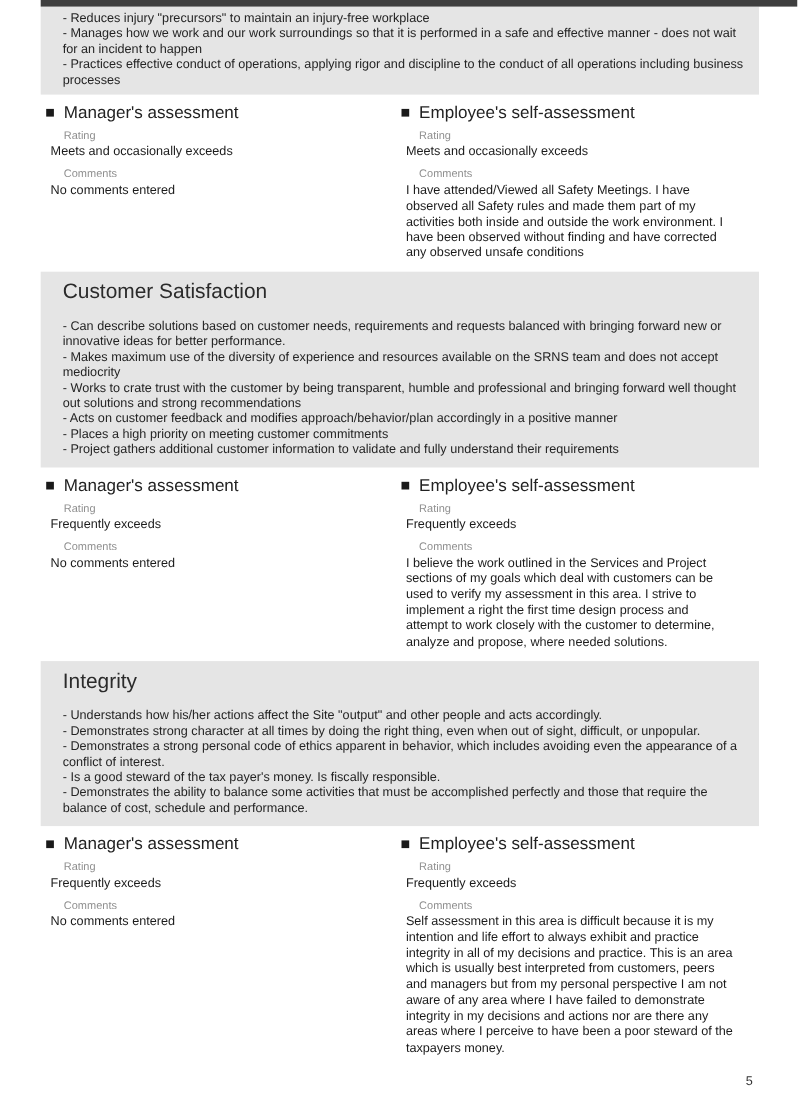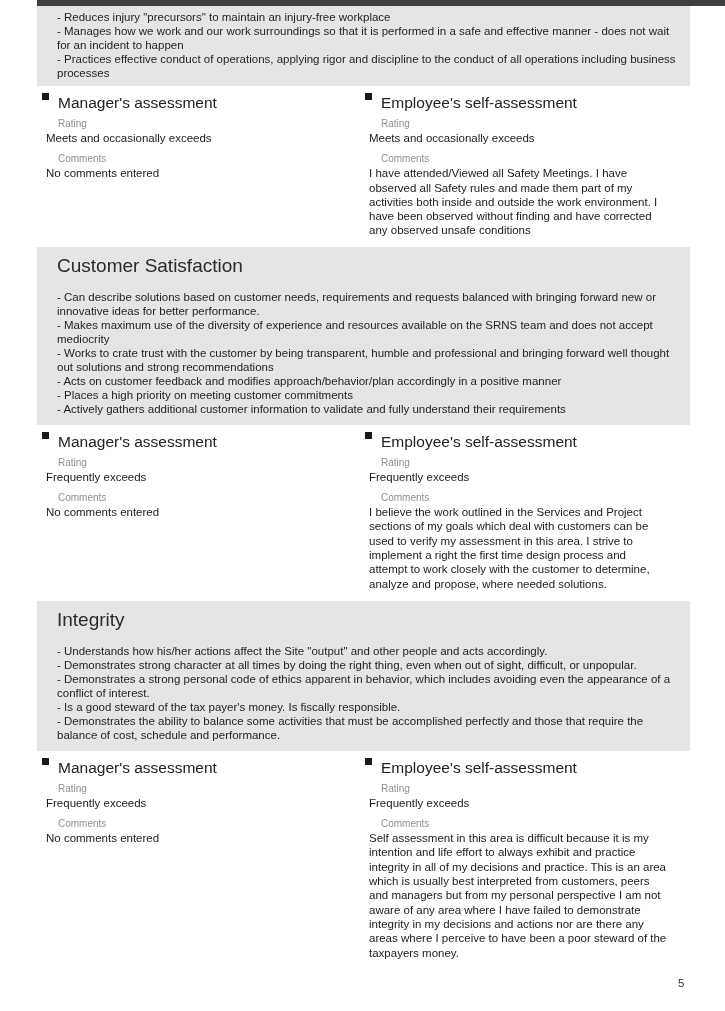--- a/index.html
+++ b/index.html
@@ -25,21 +25,21 @@
   .criteria-box.titled { padding:5px 14px 9px 20px; }
   .box-title {
     font-size:19px; font-weight:normal; line-height:19px;
     color:#2b2b2b; margin:0 0 15px 0; padding-top:4px;
   }
   .bullet-line { }
   .assess-row { display:flex; margin:7px 0 0 42px; }
   .assess-col { width:309px; }
   .assess-col.right { width:316px; margin-left:14px; }
   .assess-heading {
-    display:flex; 
+    display:flex; align-items:center;
     font-size:15.5px; line-height:19px; color:#222222;
   }
   .sq { width:7px; height:7px; background:#1a1a1a; margin-right:9px; flex:none; }
   .field-label {
     font-size:10px; line-height:13px; color:#8f8f8f;
     margin:7px 0 1px 16px;
   }
   .assess-heading + .field-label { margin-top:5px; }
   .field-value {
     font-size:11.5px; line-height:14.3px; color:#1b1b1b;
@@ -92,21 +92,21 @@
   <div class="spacer-9"></div>
 
   <section class="criteria-box titled">
     <h2 class="box-title">Customer Satisfaction</h2>
     <div>
         <div class="bullet-line">- Can describe solutions based on customer needs, requirements and requests balanced with bringing forward new or innovative ideas for better performance.</div>
         <div class="bullet-line">- Makes maximum use of the diversity of experience and resources available on the SRNS team and does not accept mediocrity</div>
         <div class="bullet-line">- Works to crate trust with the customer by being transparent, humble and professional and bringing forward well thought out solutions and strong recommendations</div>
         <div class="bullet-line">- Acts on customer feedback and modifies approach/behavior/plan accordingly in a positive manner</div>
         <div class="bullet-line">- Places a high priority on meeting customer commitments</div>
-        <div class="bullet-line">- Actively gathers additional customer information to validate and fully understand their requirements</div>
+        <div class="bullet-line">- Project gathers additional customer information to validate and fully understand their requirements</div>
       </div>
   </section>
 
   <div class="assess-row">
     <div class="assess-col">
       <div class="assess-heading">
         <span class="sq"></span>
         <span>Manager's assessment</span>
       </div>
       <div class="field-label">Rating</div>

